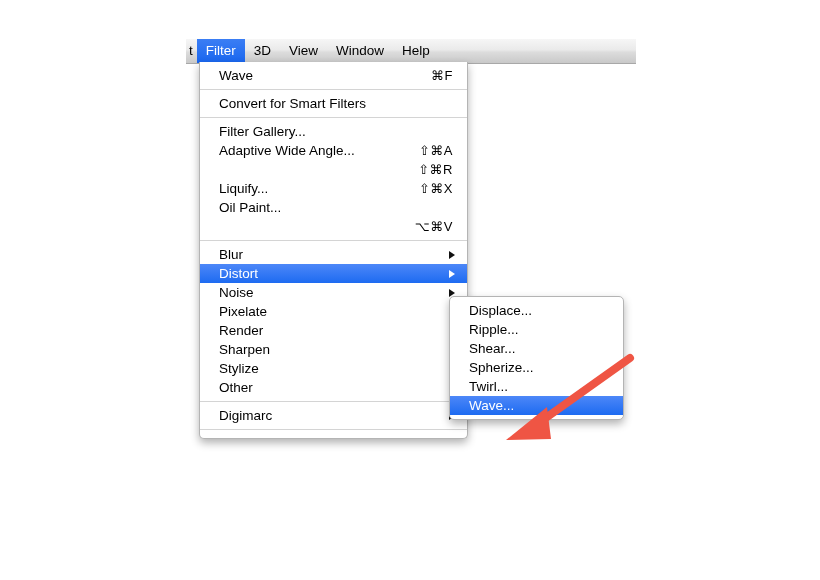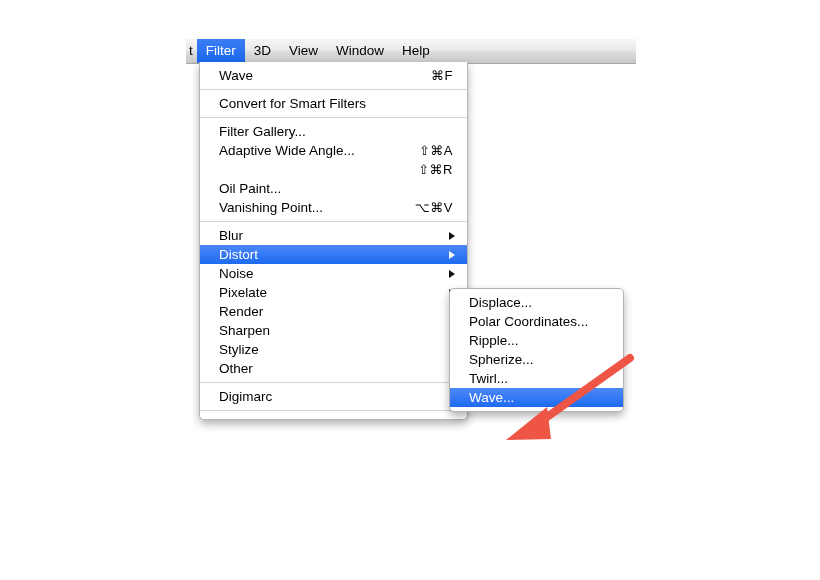--- a/index.html
+++ b/index.html
@@ -68,21 +68,21 @@
     padding: 4px 0 4px 0;
     box-sizing: border-box;
   }
   .menu-main {
     left: 199px;
     top: 62px;
     width: 269px;
   }
   .menu-sub {
     left: 449px;
-    top: 288px;
+    top: 296px;
     width: 175px;
     border-top: 1px solid #b4b4b4;
     border-radius: 5px;
   }
 
   .menu-item {
     position: relative;
     height: 19px;
     line-height: 19px;
     display: flex;
@@ -180,25 +180,29 @@
       <div class="menu-item">
         <span class="label">Adaptive Wide Angle...</span>
         <span class="spacer"></span>
         <span class="shortcut">⇧⌘A</span>
       </div>
       <div class="menu-item">
         <span class="spacer"></span>
         <span class="shortcut">⇧⌘R</span>
       </div>
       <div class="menu-item">
+        <span class="label">Liquify...</span>
+        <span class="spacer"></span>
+        <span class="shortcut">⇧⌘X</span>
+      </div>
+      <div class="menu-item">
         <span class="label">Oil Paint...</span>
         <span class="spacer"></span>
       </div>
       <div class="menu-item">
-        <span class="label">Vanishing Point...</span>
         <span class="spacer"></span>
         <span class="shortcut">⌥⌘V</span>
       </div>
       <div class="menu-sep"></div>
       <div class="menu-item">
         <span class="label">Blur</span>
         <span class="spacer"></span>
         <span class="arrow"></span>
       </div>
       <div class="menu-item highlight">
@@ -244,25 +248,25 @@
       </div>
       <div class="menu-sep"></div>
     </div>
 
   <div class="menu-panel menu-sub" id="distort-menu">
       <div class="menu-item">
         <span class="label">Displace...</span>
         <span class="spacer"></span>
       </div>
       <div class="menu-item">
-        <span class="label">Polar Coordinates...</span>
-        <span class="spacer"></span>
-      </div>
-      <div class="menu-item">
         <span class="label">Ripple...</span>
+        <span class="spacer"></span>
+      </div>
+      <div class="menu-item">
+        <span class="label">Shear...</span>
         <span class="spacer"></span>
       </div>
       <div class="menu-item">
         <span class="label">Spherize...</span>
         <span class="spacer"></span>
       </div>
       <div class="menu-item">
         <span class="label">Twirl...</span>
         <span class="spacer"></span>
       </div>

